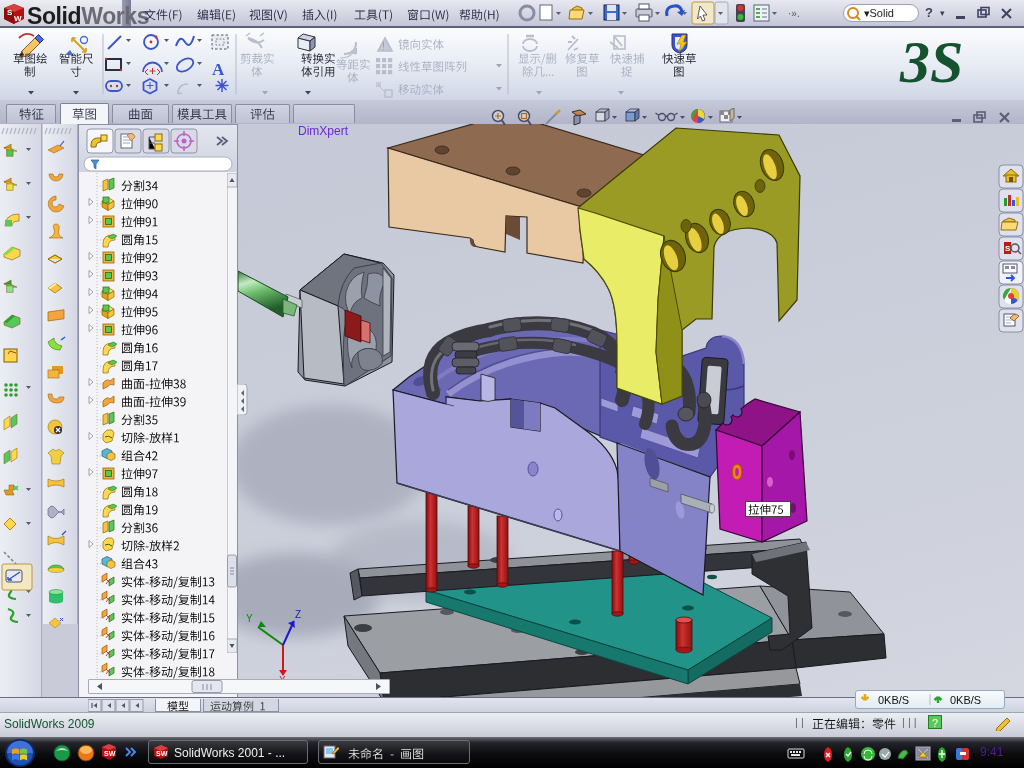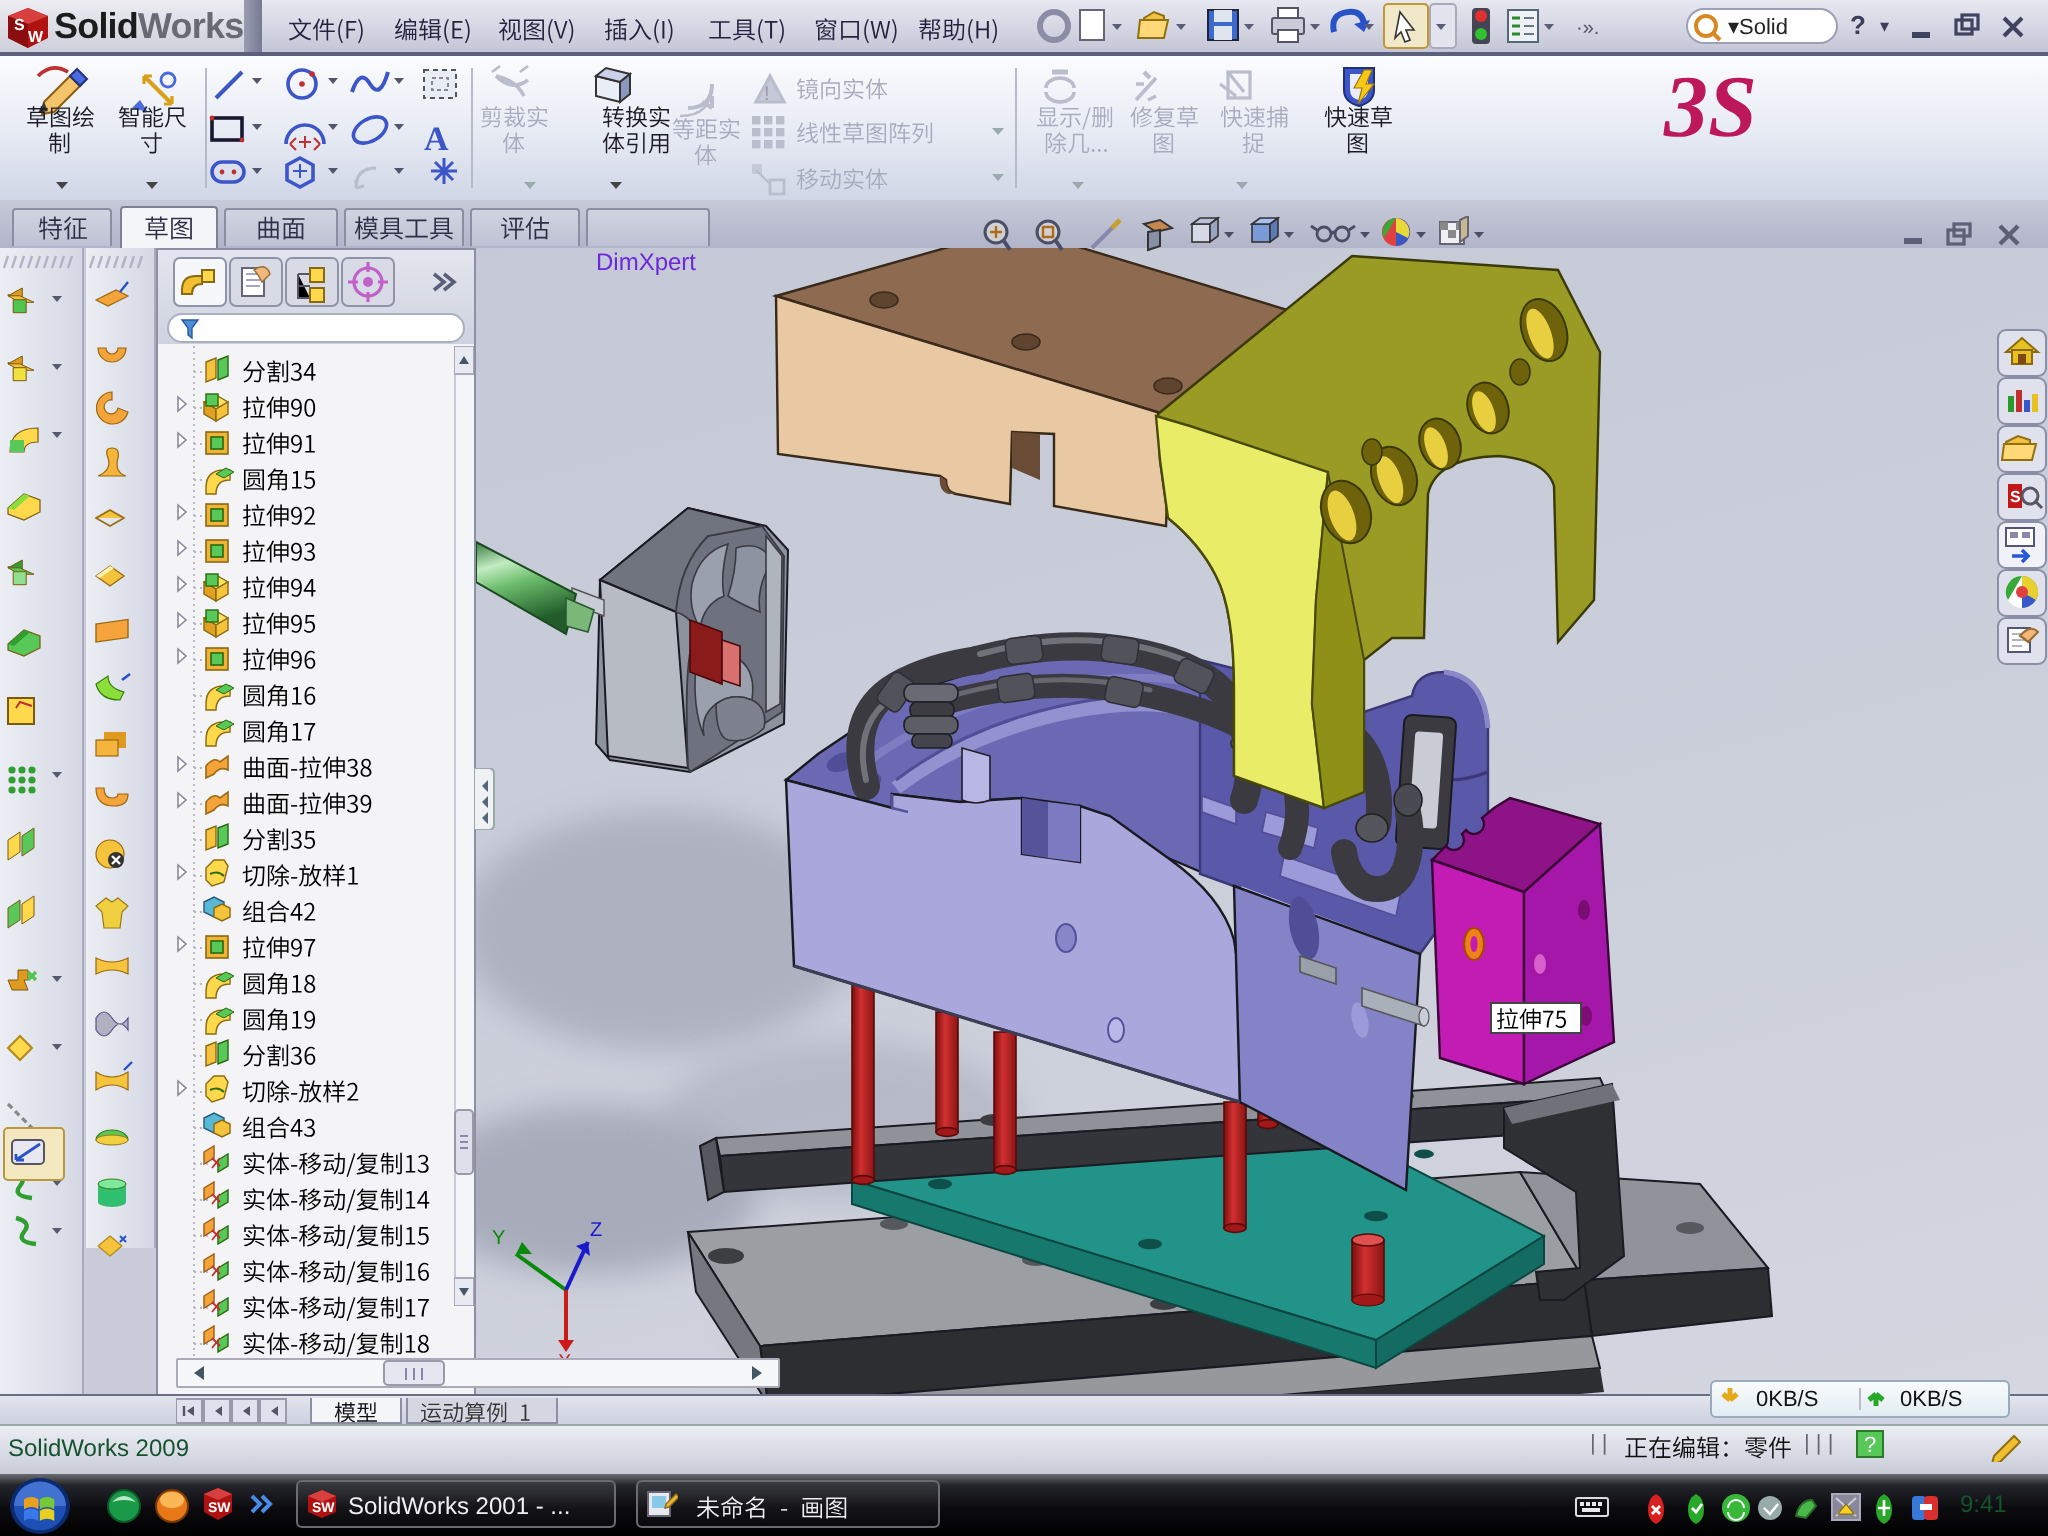--- a/index.html
+++ b/index.html
@@ -306,21 +306,21 @@
     <div class="abs" style="left:0;top:0;width:122px;height:27px;background:linear-gradient(#ececf2,#cdced9)"></div>
     <div class="abs" style="left:122px;top:0;width:9px;height:27px;background:linear-gradient(90deg,#9a9cb0,#767a92)"></div>
     <div class="abs" style="left:0;top:26px;width:1024px;height:2px;background:#5c607c"></div>
     <svg class="abs" style="left:3px;top:3px" width="22" height="22" viewBox="0 0 22 22">
       <polygon points="11,1 21,5 21,16 11,21 1,16 1,5" fill="#b01212"></polygon>
       <polygon points="11,1 21,5 11,9 1,5" fill="#d84040"></polygon>
       <polygon points="1,5 11,9 11,21 1,16" fill="#8c0d0d"></polygon>
       <text x="4" y="12" font-size="8" font-weight="bold" fill="#fff" font-family="Liberation Sans">S</text>
       <text x="11" y="18" font-size="8" font-weight="bold" fill="#fff" font-family="Liberation Sans">W</text>
     </svg>
-    <div class="abs" style="left:27px;top:3px;font-size:18px;font-weight:bold;color:#1c1c1c;letter-spacing:-0.4px">Solid<span style="color:#6a6a74">Works</span></div>
+    <div class="abs" style="left:27px;top:3px;font-size:23px;font-weight:bold;color:#1c1c1c;letter-spacing:-0.4px">Solid<span style="color:#6a6a74">Works</span></div>
     <svg style="position:absolute;left:144px;top:7.5px;width:38.5px;height:15.0px;overflow:visible;">
       <g transform="translate(0,11.28) scale(0.012000,-0.012000)" fill="#23233f">
         <use href="#q6587" x="0"></use>
         <use href="#q4ef6" x="1000"></use>
         <use href="#q28" x="2000"></use>
         <use href="#q46" x="2331"></use>
         <use href="#q29" x="2877"></use>
       </g>
     </svg>
     <svg style="position:absolute;left:196.5px;top:7.5px;width:39.0px;height:15.0px;overflow:visible;">
@@ -416,21 +416,21 @@
     <div class="abs" style="left:864px;top:7px;font-size:11px;color:#222">▾Solid</div>
     <div class="abs" style="left:925px;top:5px;font-size:13px;font-weight:bold;color:#3b3e58">?</div>
     <div class="abs" style="left:940px;top:8px;font-size:9px;color:#3b3e58">▾</div>
     <svg class="abs" style="left:952px;top:6px" width="70" height="16" viewBox="0 0 70 16">
       <rect x="4" y="10" width="9" height="3" fill="#3f4360"></rect>
       <rect x="26" y="4" width="8" height="7" fill="none" stroke="#3f4360" stroke-width="1.6"></rect>
       <rect x="29" y="1.5" width="8" height="7" fill="none" stroke="#3f4360" stroke-width="1.6"></rect>
       <path d="M50 3 l9 9 m0 -9 l-9 9" stroke="#3f4360" stroke-width="2"></path>
     </svg>
     <div class="abs" style="left:0;top:28px;width:1024px;height:72px;background:linear-gradient(#fbfcfe,#e6eaf3 55%,#d0d6e6)"></div>
-    <div class="abs" style="left:832px;top:28px;font-size:44px;font-style:italic;font-weight:bold;color:#be185d;font-family:'Liberation Serif',serif">3S</div>
+    <div class="abs" style="left:900px;top:28px;font-size:60px;font-style:italic;font-weight:bold;color:#14532d;font-family:'Liberation Serif',serif">3S</div>
     <svg class="abs" style="left:0;top:28px" width="1024" height="72" viewBox="0 0 1024 72">
       <g>
         <path d="M22 23 l13 -13 5 5 -13 13 -6 1 z" fill="#f3c469" stroke="#8a6010"></path>
         <path d="M35 10 l3.5 -3.5 5 5 -3.5 3.5 z" fill="#4a6adf" stroke="#23307a"></path>
         <path d="M22 23 l2 4.5 -5 1 z" fill="#3a3a3a"></path>
         <path d="M19 10 q7 -7 15 -2" fill="none" stroke="#c03030" stroke-width="1.8"></path>
       </g>
       <path d="M28 63 l6 0 -3 3.5 z" fill="#444"></path>
       <g>
         <path d="M72 10 l14 14" stroke="#d8a018" stroke-width="2"></path>
@@ -1448,13 +1448,13 @@
       <path d="M112 13 q2 -8 8 -8 l2 3 -5 6 z" fill="#48b848" stroke="#2a6a2a"></path>
       <rect x="130" y="2" width="14" height="13" fill="#889" stroke="#aab"></rect>
       <path d="M132 4 l10 9 m0 -9 l-10 9" stroke="#ccd" stroke-width="1"></path>
       <path d="M133 12 l4 -5 4 5 z" fill="#f8d020" stroke="#886808" stroke-width="0.6"></path>
       <path d="M156 2 q4 2 4 8 q0 5 -4 7 q-4 -2 -4 -7 q0 -6 4 -8" fill="#28a828"></path>
       <path d="M156 5 v8 m-3 -4 h6" stroke="#fff" stroke-width="1.3"></path>
       <rect x="170" y="3" width="7" height="12" rx="2" fill="#3878d8"></rect>
       <rect x="176" y="3" width="7" height="12" rx="2" fill="#d83030"></rect>
       <rect x="174" y="7" width="6" height="3" fill="#fff"></rect>
     </svg>
-    <div class="abs" style="left:980px;top:745px;font-size:12px;color:#14532d">9:41</div>
+    <div class="abs" style="left:980px;top:745px;font-size:12px;color:#4c1d95">9:41</div>
   </div>
 </body></html>

